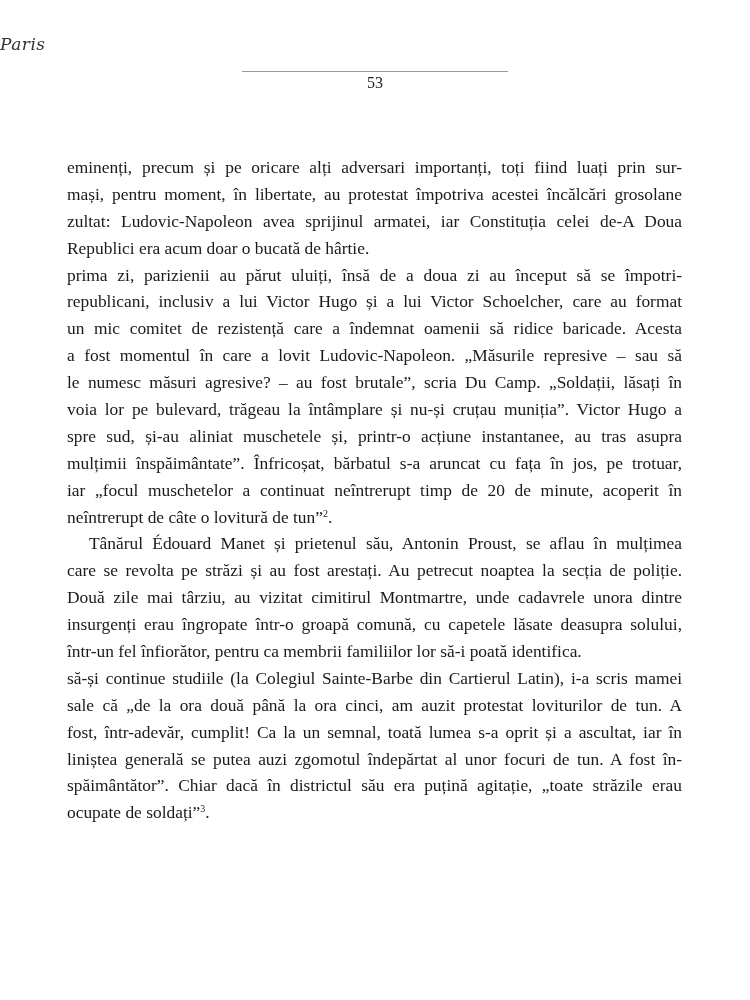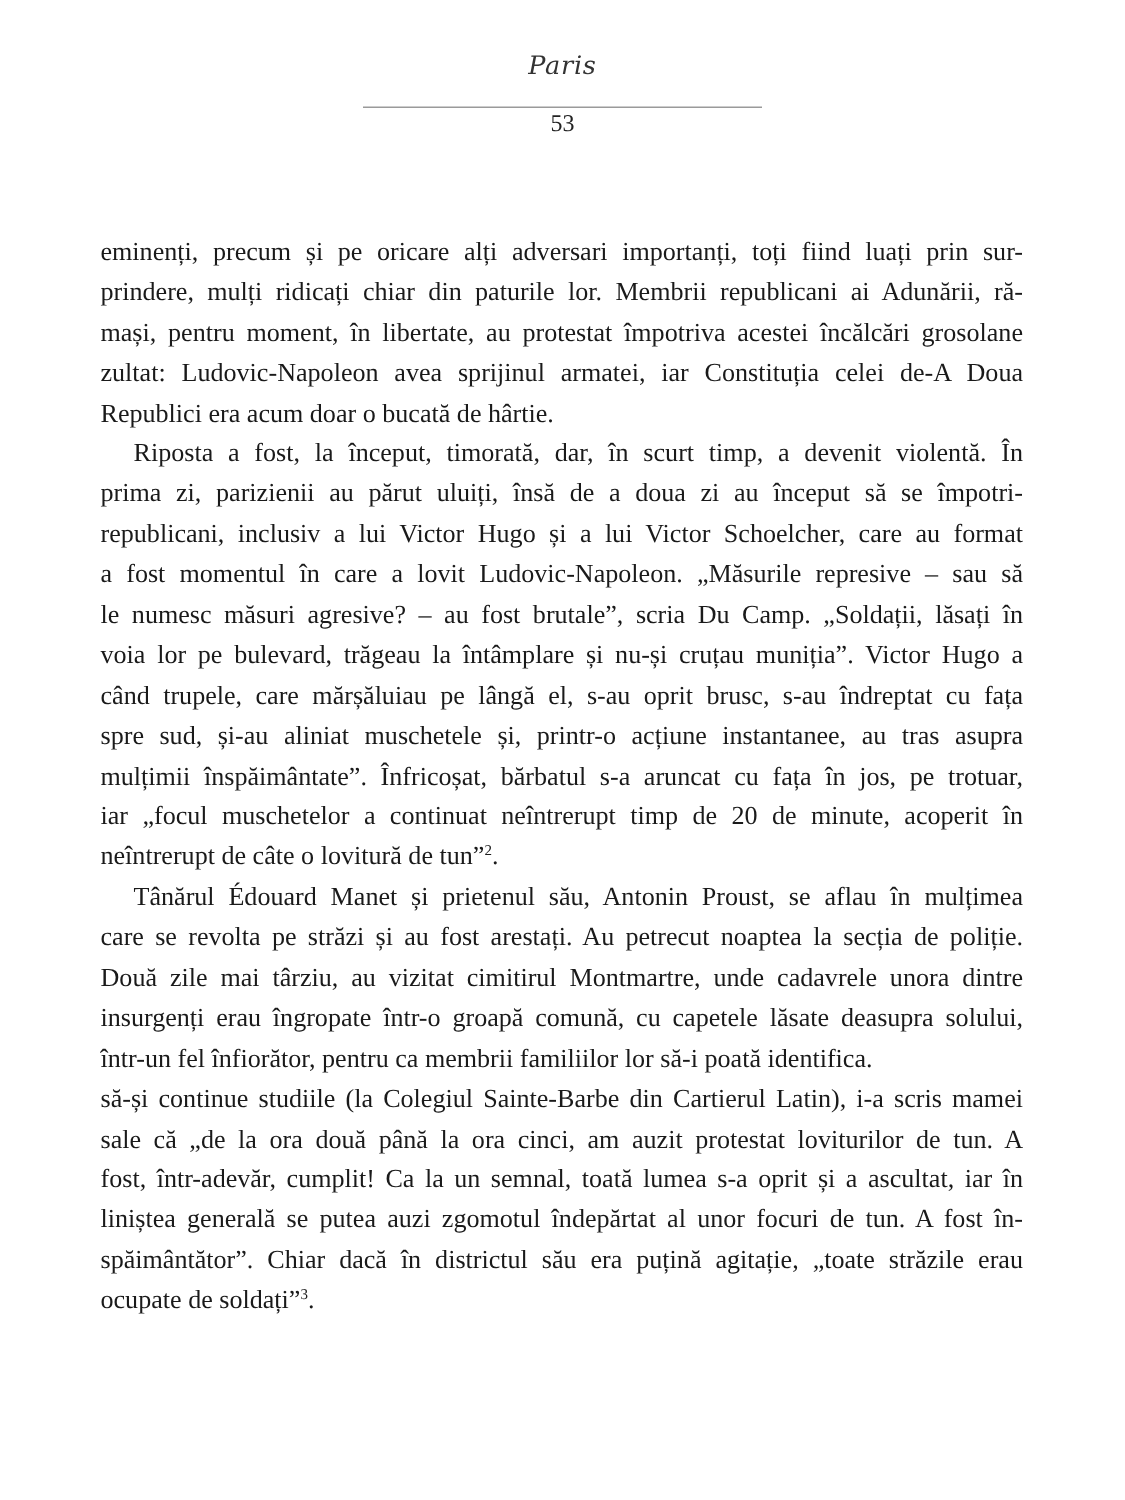--- a/index.html
+++ b/index.html
@@ -1,52 +1,50 @@
 <!DOCTYPE html>
 <html><head>
 <meta charset="utf-8">
 <style>
   html, body { margin: 0; padding: 0; background: #ffffff; }
   body { width: 750px; height: 1000px; position: relative; overflow: hidden;
          font-family: "Liberation Serif", "DejaVu Serif", serif; color: #1a1a1a; }
-  .header-title { position: absolute; top: 34px; left: 0; width: 750px; text-align: center;
+  .header-title { position: absolute; top: 34px; left: 0; width: 750px; text-align: left;
          font-family: "DejaVu Serif", serif; font-style: italic; font-size: 17px; color: #333; letter-spacing: 0.5px; }
   .header-rule { position: absolute; top: 71px; left: 242px; width: 266px; height: 1px; background: #9a9a9a; }
   .page-number { position: absolute; top: 74px; left: 0; width: 750px; text-align: center; font-size: 16px; color: #222; }
   .body-text { position: absolute; top: 154px; left: 67px; width: 615px; font-size: 17.4px; line-height: 26.9px; }
   .line { display: block; white-space: nowrap; text-align: justify; text-align-last: justify; height: 26.9px; }
   .line.last { text-align-last: left; }
   .line.indent { padding-left: 22px; }
   sup { font-size: 10px; line-height: 0; vertical-align: 6px; }
 </style>
 </head>
 <body>
 
 <div class="header-title">Paris</div>
 <div class="header-rule"></div>
 <div class="page-number">53</div>
 
 <div class="body-text">
 
   <div>
     <span class="line">eminenți, precum și pe oricare alți adversari importanți, toți fiind luați prin sur-</span>
-    <span class="line">prindere, mulți ridicați chiar din paturile lor. Membrii republicani ai Adunării, ră-</span>
     <span class="line">mași, pentru moment, în libertate, au protestat împotriva acestei încălcări grosolane</span>
     <span class="line">zultat: Ludovic-Napoleon avea sprijinul armatei, iar Constituția celei de-A Doua</span>
     <span class="line last">Republici era acum doar o bucată de hârtie.</span>
   </div>
 
   <div>
-    <span class="line indent">Riposta a fost, la început, timorată, dar, în scurt timp, a devenit violentă. În</span>
     <span class="line">prima zi, parizienii au părut uluiți, însă de a doua zi au început să se împotri-</span>
     <span class="line">republicani, inclusiv a lui Victor Hugo și a lui Victor Schoelcher, care au format</span>
+    <span class="line">un mic comitet de rezistență care a îndemnat oamenii să ridice baricade. Acesta</span>
     <span class="line">a fost momentul în care a lovit Ludovic-Napoleon. „Măsurile represive – sau să</span>
     <span class="line">le numesc măsuri agresive? – au fost brutale”, scria Du Camp. „Soldații, lăsați în</span>
     <span class="line">voia lor pe bulevard, trăgeau la întâmplare și nu-și cruțau muniția”. Victor Hugo a</span>
-    <span class="line">când trupele, care mărșăluiau pe lângă el, s-au oprit brusc, s-au îndreptat cu fața</span>
     <span class="line">spre sud, și-au aliniat muschetele și, printr-o acțiune instantanee, au tras asupra</span>
     <span class="line">mulțimii înspăimântate”. Înfricoșat, bărbatul s-a aruncat cu fața în jos, pe trotuar,</span>
     <span class="line">iar „focul muschetelor a continuat neîntrerupt timp de 20 de minute, acoperit în</span>
     <span class="line last"><span>neîntrerupt de câte o lovitură de tun”</span><sup>2</sup><span>.</span></span>
   </div>
 
   <div>
     <span class="line indent">Tânărul Édouard Manet și prietenul său, Antonin Proust, se aflau în mulțimea</span>
     <span class="line">care se revolta pe străzi și au fost arestați. Au petrecut noaptea la secția de poliție.</span>
     <span class="line">Două zile mai târziu, au vizitat cimitirul Montmartre, unde cadavrele unora dintre</span>

